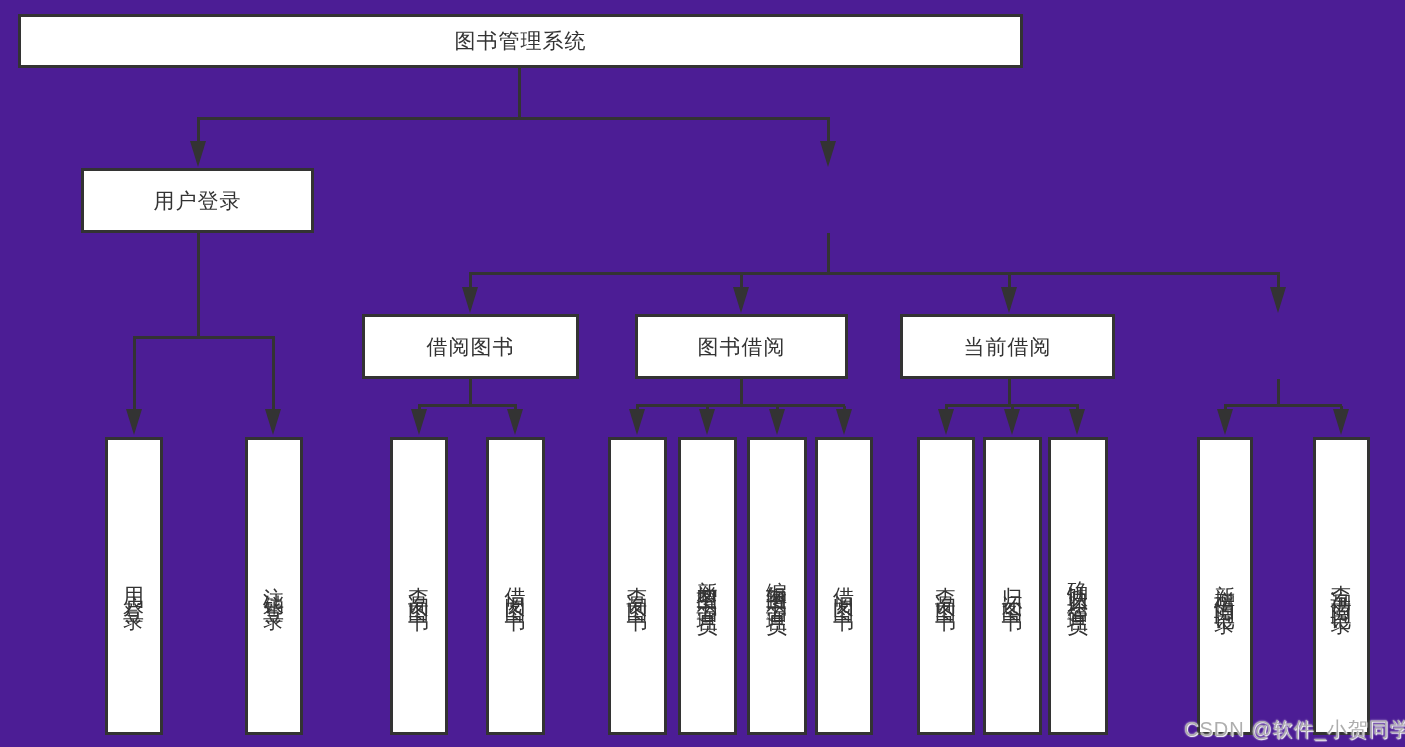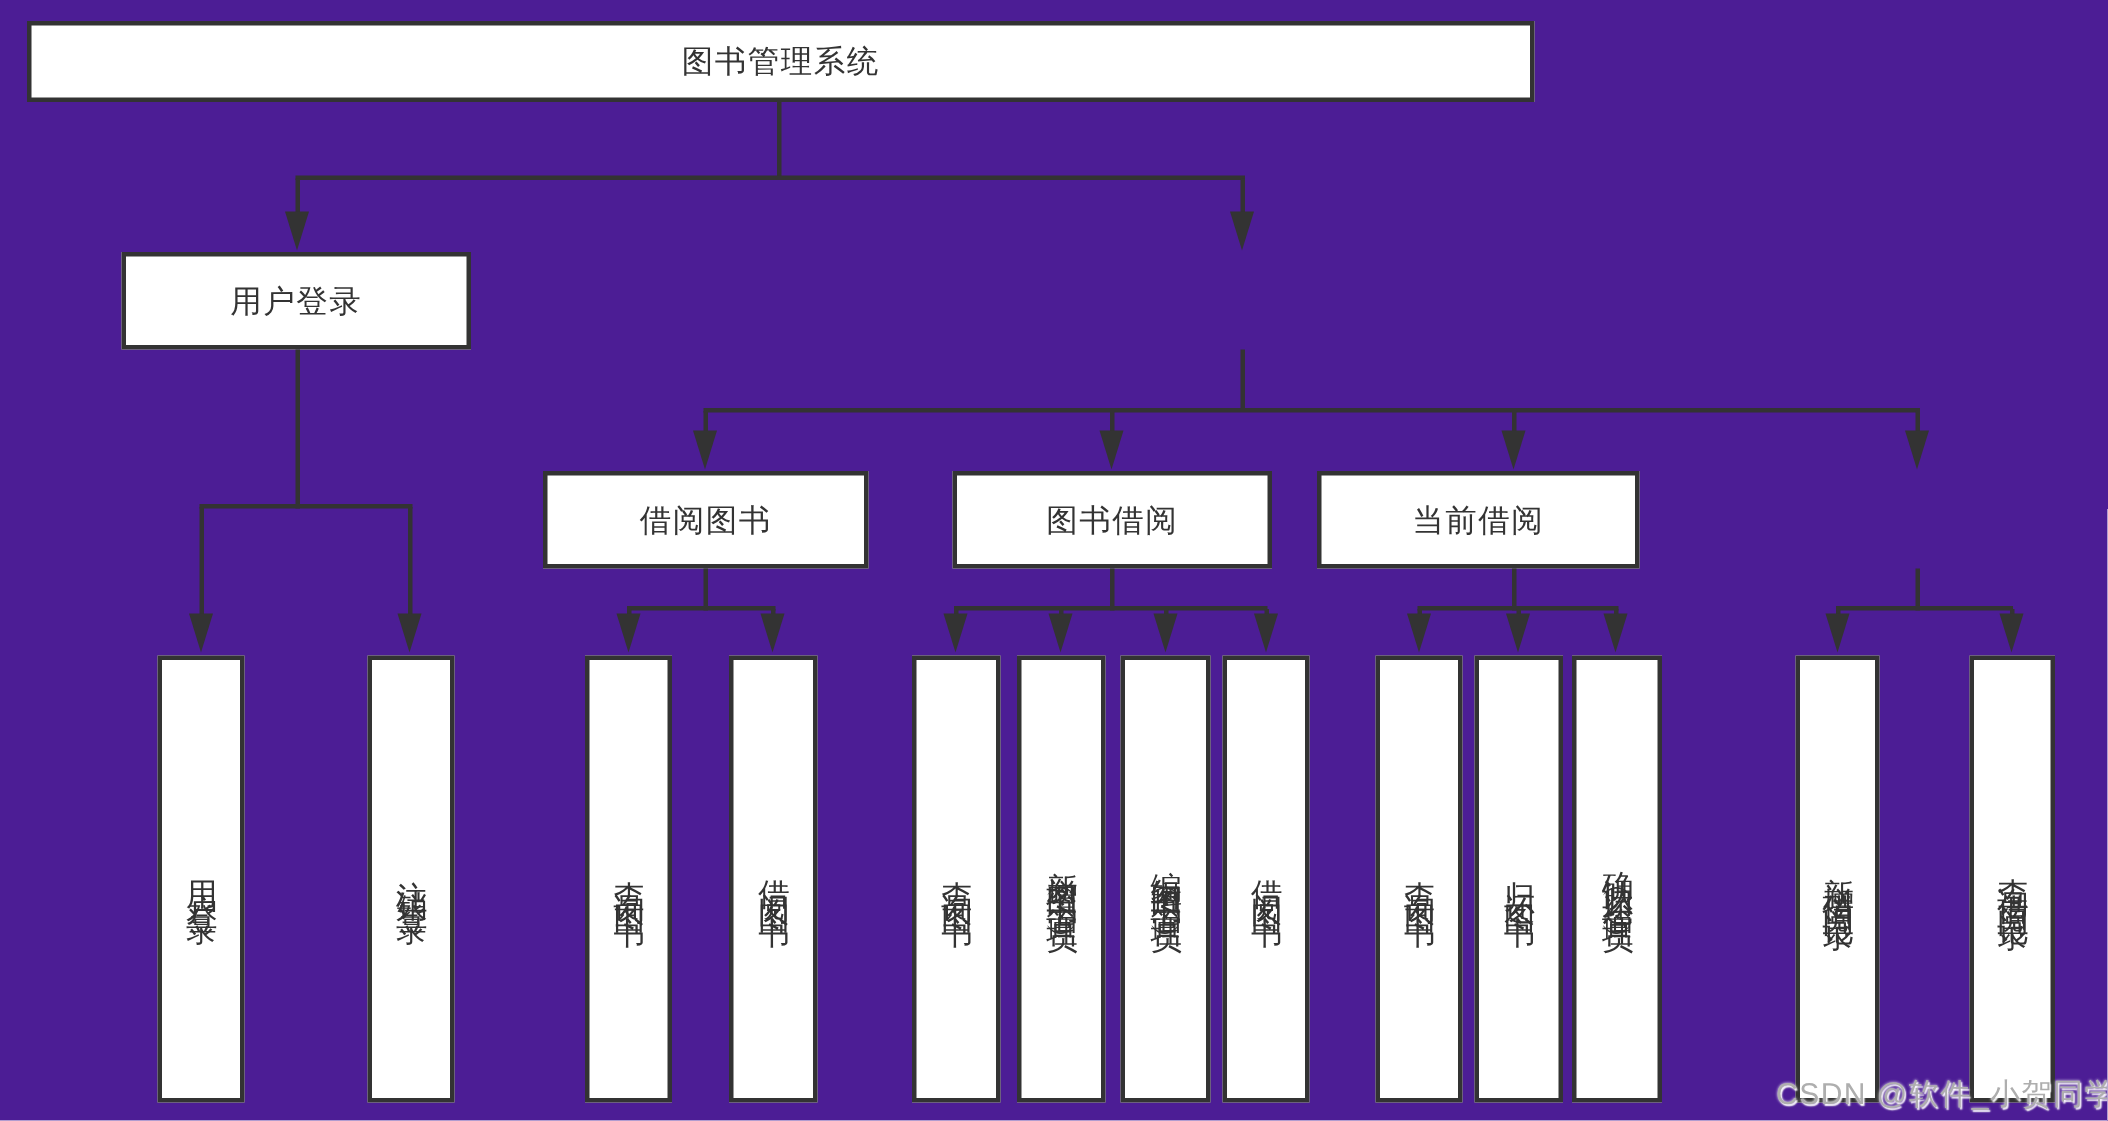--- a/index.html
+++ b/index.html
@@ -60,21 +60,21 @@
   <div class="arr" style="left:462px;top:287px;"></div>
   <div class="vline" style="left:740px;top:274px;height:18px;"></div>
   <div class="arr" style="left:733px;top:287px;"></div>
   <div class="vline" style="left:1008px;top:274px;height:18px;"></div>
   <div class="arr" style="left:1001px;top:287px;"></div>
   <div class="vline" style="left:1277px;top:274px;height:18px;"></div>
   <div class="arr" style="left:1270px;top:287px;"></div>
 
   <div class="node" style="left:362px;top:314px;width:217px;height:65px;">借阅图书</div>
   <div class="node" style="left:635px;top:314px;width:213px;height:65px;">图书借阅</div>
-  <div class="node" style="left:878px;top:314px;width:215px;height:65px;">当前借阅</div>
+  <div class="node" style="left:900px;top:314px;width:215px;height:65px;">当前借阅</div>
 
   <div class="vline" style="left:469px;top:379px;height:28px;"></div>
   <div class="hline" style="left:418px;top:404px;width:99px;"></div>
   <div class="vline" style="left:418px;top:406px;height:10px;"></div>
   <div class="arr" style="left:411px;top:409px;"></div>
   <div class="vline" style="left:514px;top:406px;height:10px;"></div>
   <div class="arr" style="left:507px;top:409px;"></div>
 
   <div class="vline" style="left:740px;top:379px;height:28px;"></div>
   <div class="hline" style="left:636px;top:404px;width:209px;"></div>

